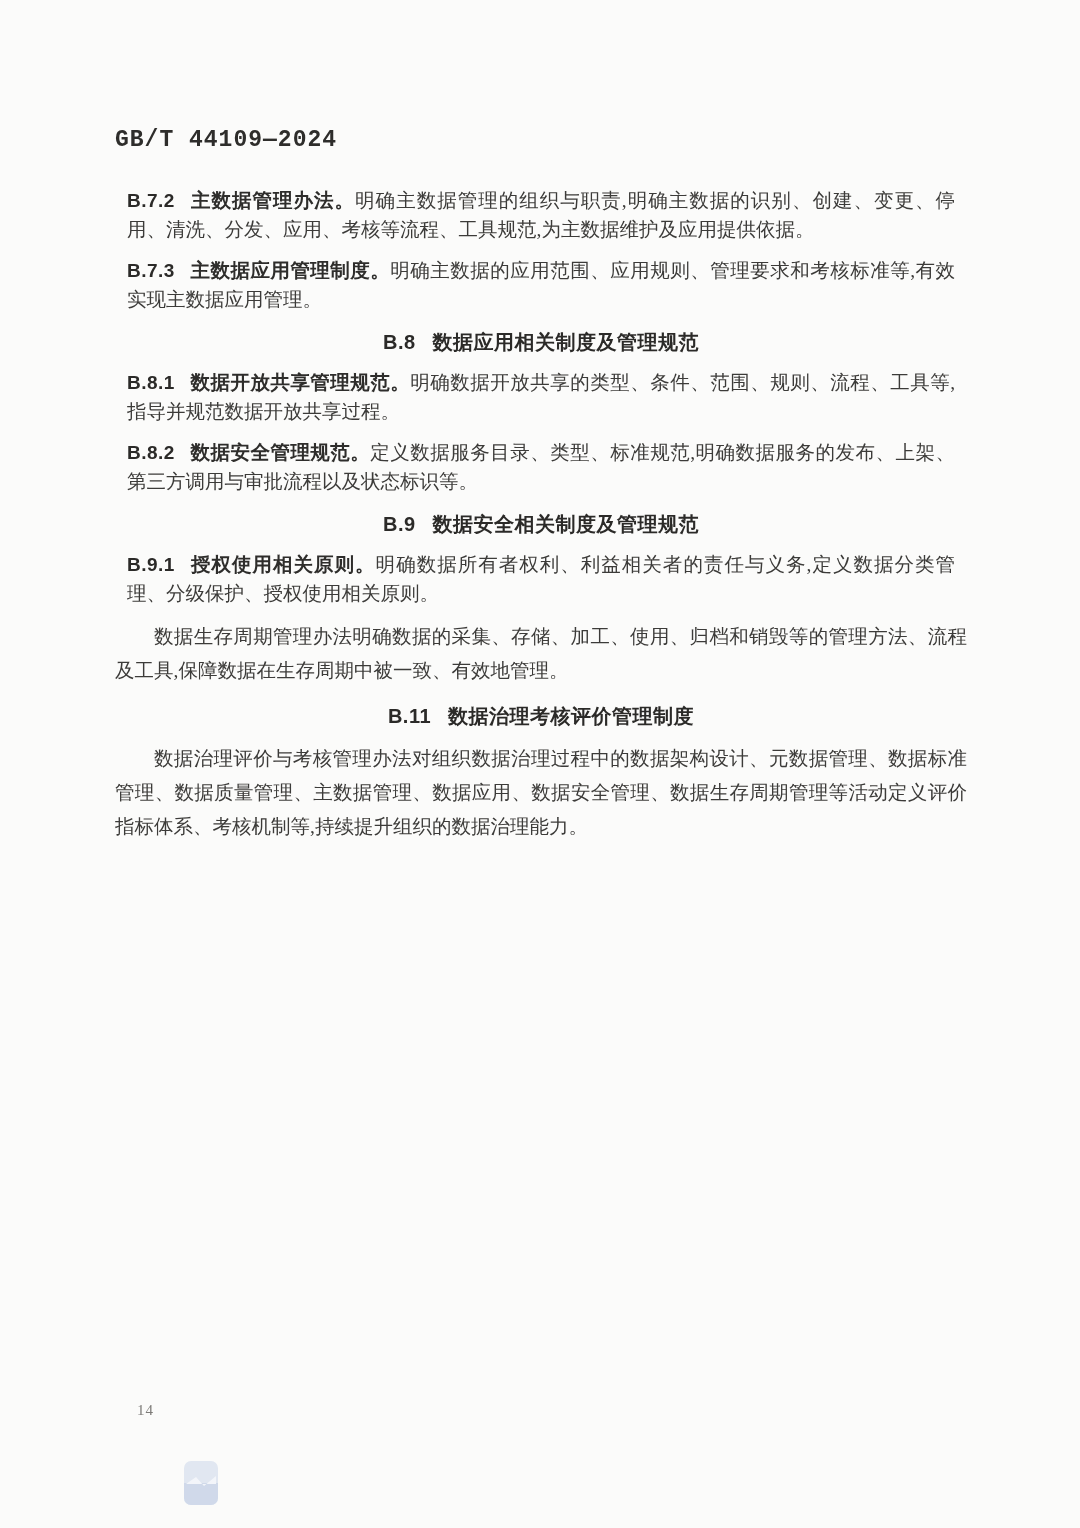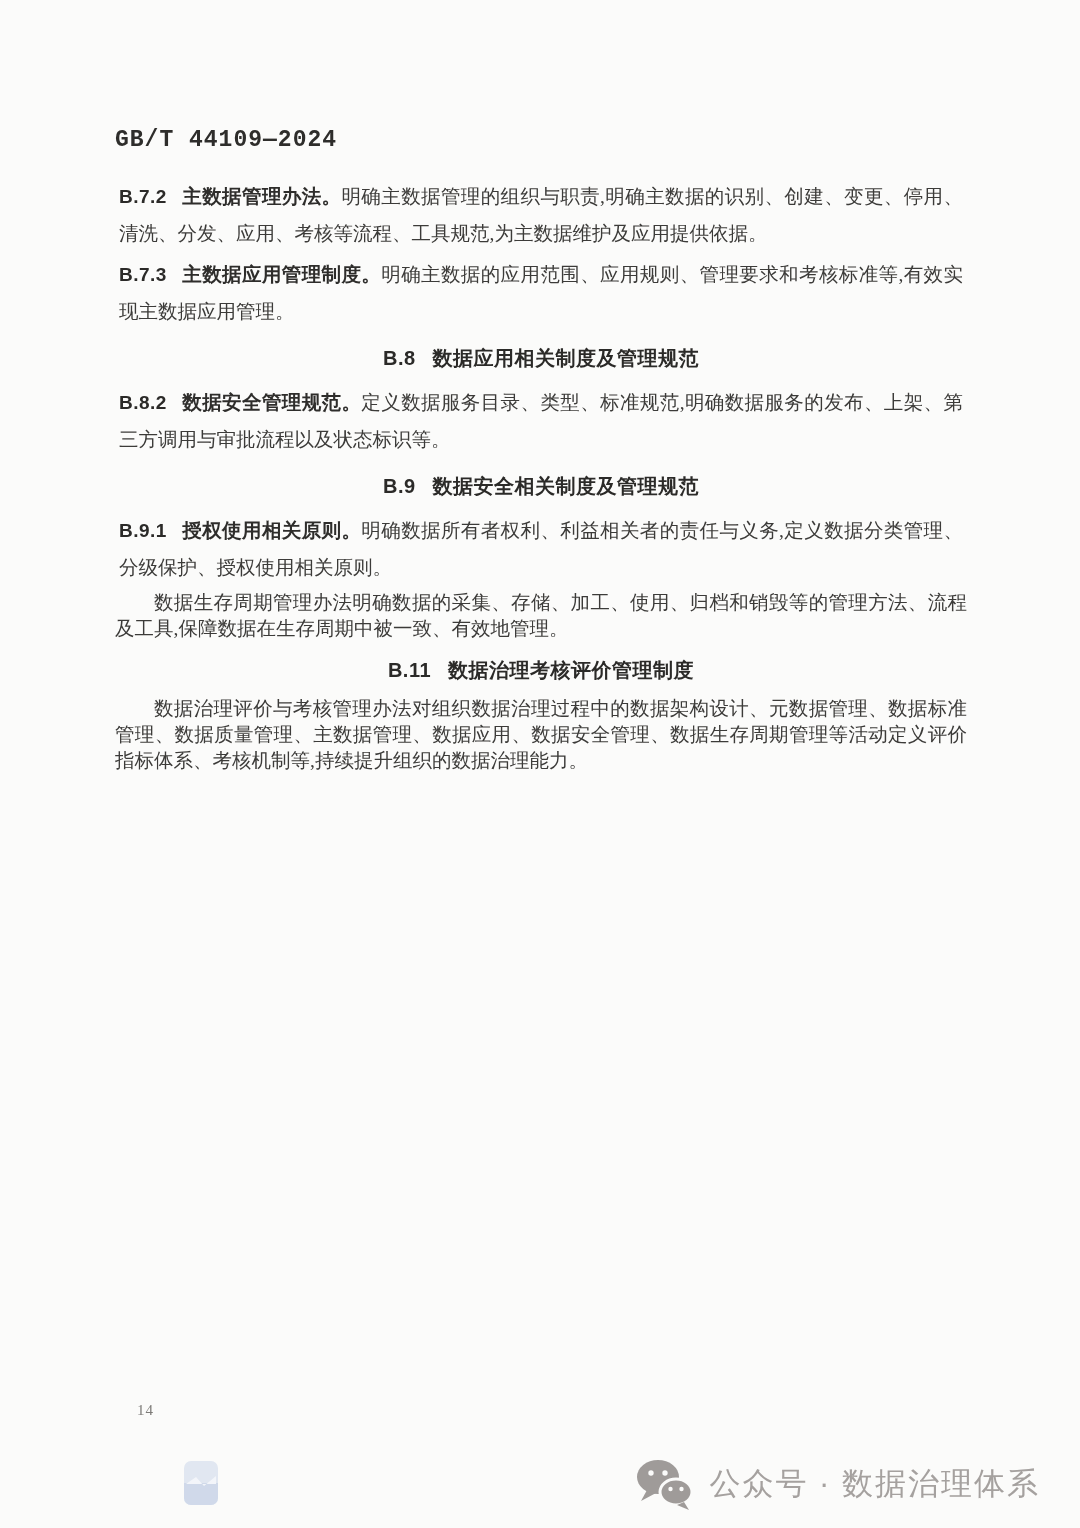--- a/index.html
+++ b/index.html
@@ -15,42 +15,42 @@
   .running-header{
     position:absolute;left:115px;top:127px;
     font-family:Liberation Mono, monospace;
     font-weight:700;font-size:23px;letter-spacing:1px;
     color:#2e2d2b;
   }
   .doc-body{
     position:absolute;left:115px;top:174px;width:852px;
   }
   p.clause{
-    margin:4px;font-size:19.5px;line-height:37px;
+    margin:12px;font-size:19.5px;line-height:29px;
     text-align:justify;color:#3c3b39;
   }
   .clause-label{
     font-family:"Liberation Sans", sans-serif;
     font-weight:700;font-size:19px;
     margin-right:15px;letter-spacing:0.5px;
     color:#2b2a28;
   }
   .clause-title{
     font-family:"Liberation Sans", sans-serif;
     font-weight:700;color:#2e2d2b;
   }
   .sec-heading{
     margin:14px 0 12px 0;
     font-family:"Liberation Sans", sans-serif;
     font-size:20px;line-height:28px;font-weight:700;
     color:#2b2a28;letter-spacing:0.5px;text-align:center;
   }
   .sec-heading .sec-label{margin-right:17px;}
   p.indent-para{
-    margin:0;font-size:19.5px;line-height:26px;
+    margin:0;font-size:19.5px;line-height:34px;
     text-align:justify;text-indent:2em;color:#3c3b39;
   }
   .page-number{
     position:absolute;left:137px;top:1402px;
     font-size:15px;color:#7c7a77;letter-spacing:1px;
   }
   .watermark{
     position:absolute;left:184px;top:1461px;
     width:34px;height:44px;opacity:0.85;
   }
@@ -68,51 +68,33 @@
 <body>
 
 <div class="page">
 
   <div class="running-header">GB/T 44109—2024</div>
 
   <div class="doc-body">
       <p class="clause"><span class="clause-label">B.7.2</span><span class="clause-title">主数据管理办法。</span><span class="clause-text">明确主数据管理的组织与职责,明确主数据的识别、创建、变更、停用、清洗、分发、应用、考核等流程、工具规范,为主数据维护及应用提供依据。</span></p>
       <p class="clause"><span class="clause-label">B.7.3</span><span class="clause-title">主数据应用管理制度。</span><span class="clause-text">明确主数据的应用范围、应用规则、管理要求和考核标准等,有效实现主数据应用管理。</span></p>
       <h3 class="sec-heading"><span class="sec-label">B.8</span><span>数据应用相关制度及管理规范</span></h3>
+      <p class="clause"><span class="clause-label">B.8.1</span><span class="clause-title">数据开放共享管理规范。</span><span class="clause-text">明确数据开放共享的类型、条件、范围、规则、流程、工具等,指导并规范数据开放共享过程。</span></p>
       <p class="clause"><span class="clause-label">B.8.2</span><span class="clause-title">数据安全管理规范。</span><span class="clause-text">定义数据服务目录、类型、标准规范,明确数据服务的发布、上架、第三方调用与审批流程以及状态标识等。</span></p>
       <h3 class="sec-heading"><span class="sec-label">B.9</span><span>数据安全相关制度及管理规范</span></h3>
       <p class="clause"><span class="clause-label">B.9.1</span><span class="clause-title">授权使用相关原则。</span><span class="clause-text">明确数据所有者权利、利益相关者的责任与义务,定义数据分类管理、分级保护、授权使用相关原则。</span></p>
       <p class="indent-para"><span>数据生存周期管理办法明确数据的采集、存储、加工、使用、归档和销毁等的管理方法、流程及工具,保障数据在生存周期中被一致、有效地管理。</span></p>
       <h3 class="sec-heading"><span class="sec-label">B.11</span><span>数据治理考核评价管理制度</span></h3>
       <p class="indent-para"><span>数据治理评价与考核管理办法对组织数据治理过程中的数据架构设计、元数据管理、数据标准管理、数据质量管理、主数据管理、数据应用、数据安全管理、数据生存周期管理等活动定义评价指标体系、考核机制等,持续提升组织的数据治理能力。</span></p>
     </div>
 
   <div class="page-number">14</div>
 
   <div class="watermark">
     <svg width="34" height="44" viewBox="0 0 34 44" aria-hidden="true">
       <rect x="0" y="0" width="34" height="44" rx="7" fill="#dde4f0"></rect>
       <path d="M0 22 h34 v15 a7 7 0 0 1 -7 7 h-20 a7 7 0 0 1 -7 -7 Z" fill="#c9d4e8"></path>
       <path d="M2 23 L12 16 L20 25 L32 15 L32 23 Z" fill="#f2f5fa"></path>
     </svg>
   </div>
 
-  <div class="footer">
-    <span class="wechat-icon">
-      <svg width="58" height="52" viewBox="0 0 58 52" aria-hidden="true">
-        <g fill="#9f9b99">
-          <ellipse cx="23" cy="19" rx="21" ry="17"></ellipse>
-          <path d="M12 32 L6 43 L21 35 Z"></path>
-        </g>
-        <circle cx="16" cy="15" r="2.7" fill="#fbfbfa"></circle>
-        <circle cx="30" cy="15" r="2.7" fill="#fbfbfa"></circle>
-        <g>
-          <ellipse cx="41" cy="34" rx="16" ry="13" fill="#9f9b99" stroke="#fbfbfa" stroke-width="3"></ellipse>
-          <path d="M49 44 L54 52 L42 47 Z" fill="#9f9b99"></path>
-        </g>
-        <circle cx="35.5" cy="31" r="2.2" fill="#fbfbfa"></circle>
-        <circle cx="46.5" cy="31" r="2.2" fill="#fbfbfa"></circle>
-      </svg>
-    </span>
-    <span class="footer-text">公众号 · 数据治理体系</span>
-  </div>
 
 </div>
 
 </body></html>

